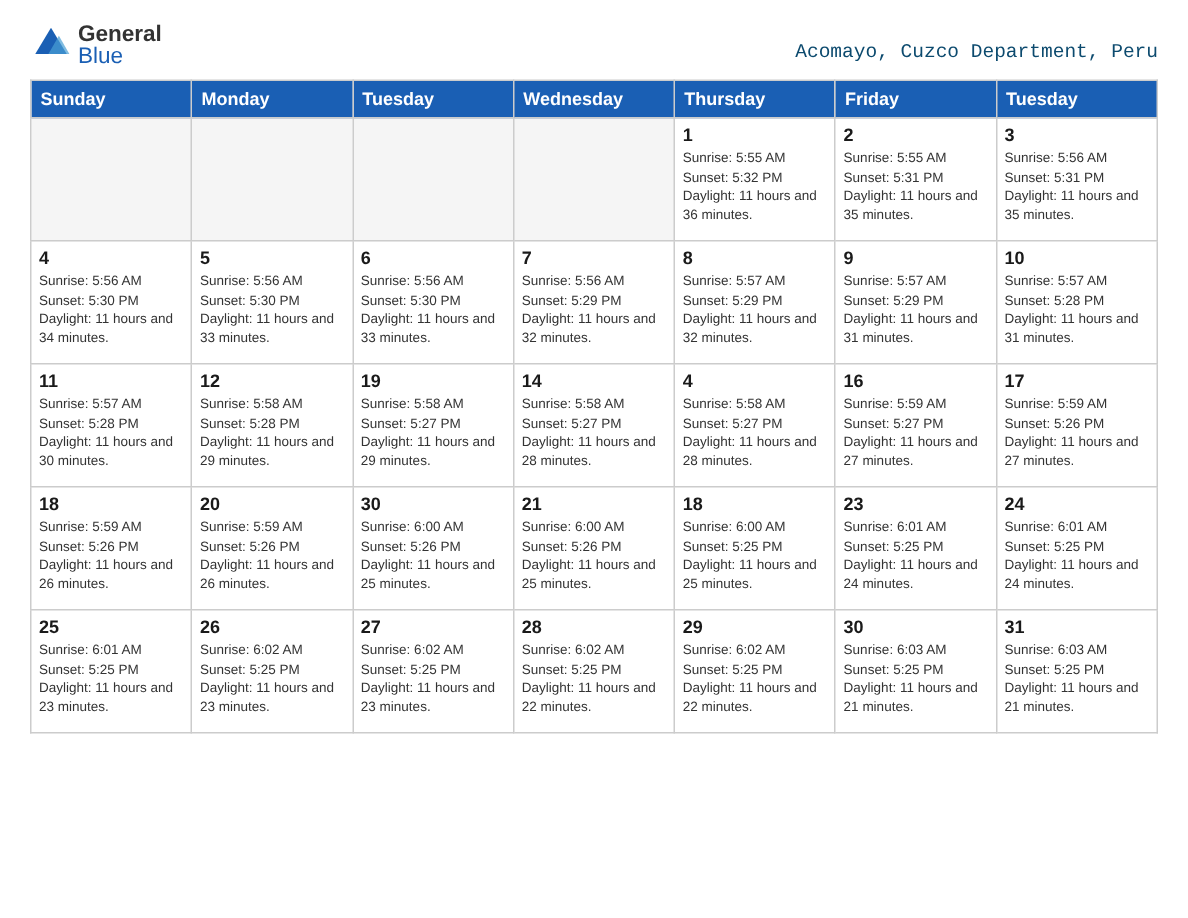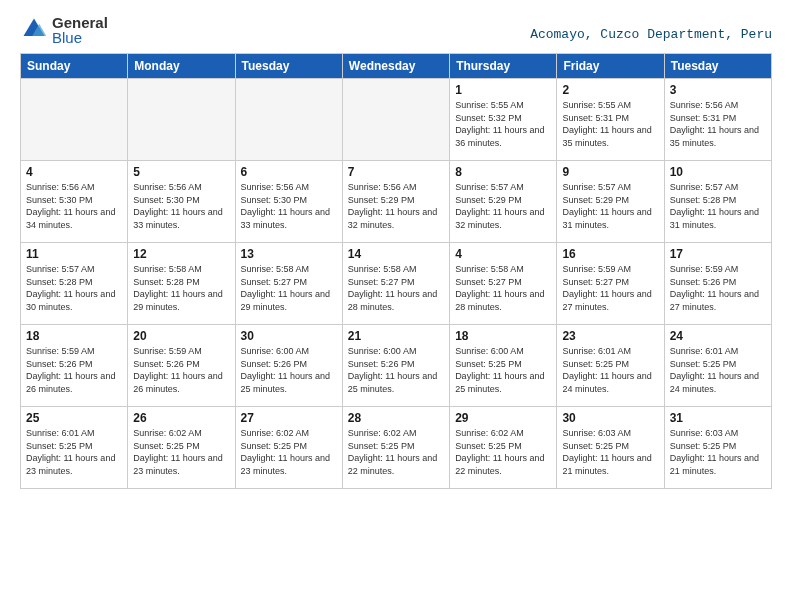--- a/index.html
+++ b/index.html
@@ -182,21 +182,21 @@
         <tr>
           <td>
             <div class="day-num">11</div>
             <div class="day-info">Sunrise: 5:57 AM<br>Sunset: 5:28 PM<br>Daylight: 11 hours and 30 minutes.</div>
           </td>
           <td>
             <div class="day-num">12</div>
             <div class="day-info">Sunrise: 5:58 AM<br>Sunset: 5:28 PM<br>Daylight: 11 hours and 29 minutes.</div>
           </td>
           <td>
-            <div class="day-num">13</div>
+            <div class="day-num">19</div>
             <div class="day-info">Sunrise: 5:58 AM<br>Sunset: 5:27 PM<br>Daylight: 11 hours and 29 minutes.</div>
           </td>
           <td>
             <div class="day-num">14</div>
             <div class="day-info">Sunrise: 5:58 AM<br>Sunset: 5:27 PM<br>Daylight: 11 hours and 28 minutes.</div>
           </td>
           <td>
             <div class="day-num">4</div>
             <div class="day-info">Sunrise: 5:58 AM<br>Sunset: 5:27 PM<br>Daylight: 11 hours and 28 minutes.</div>
           </td>

